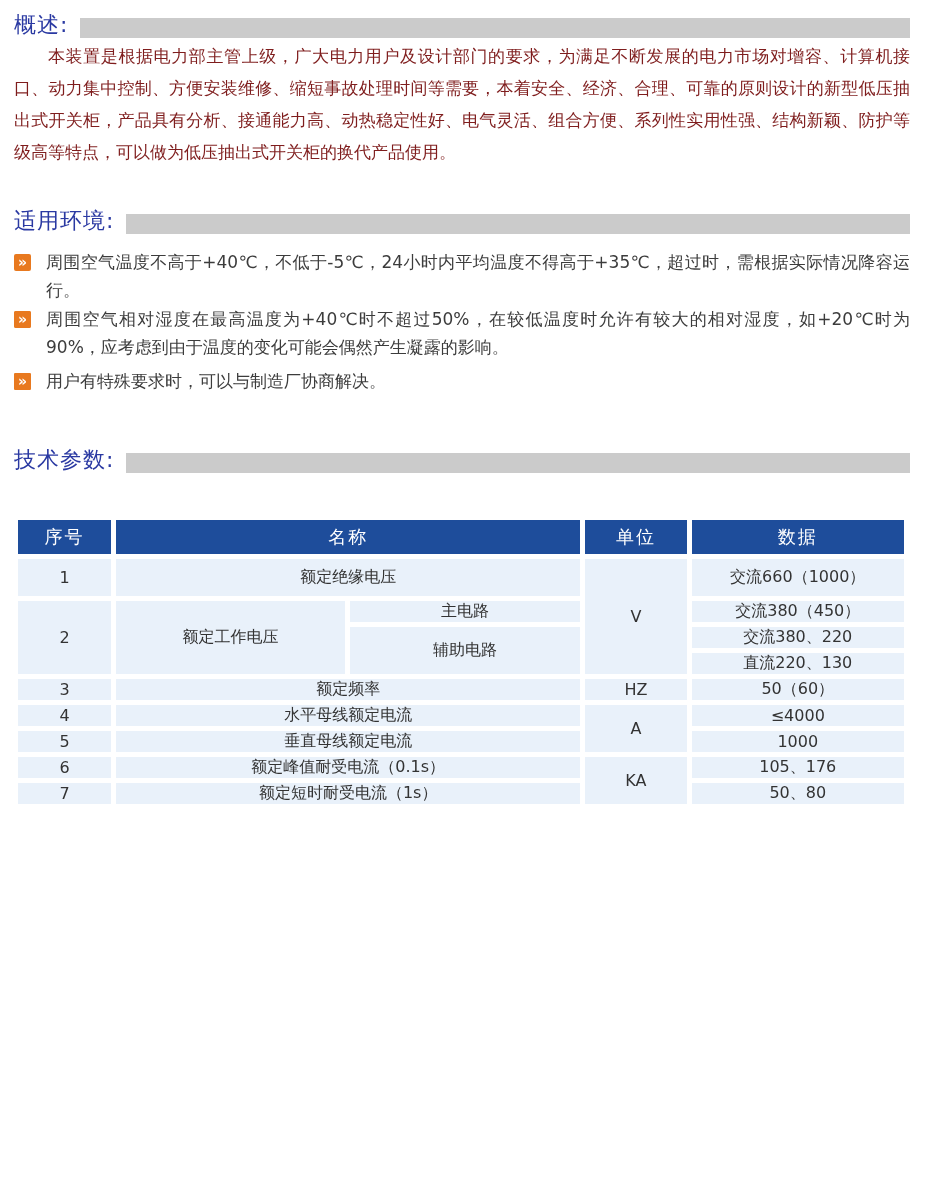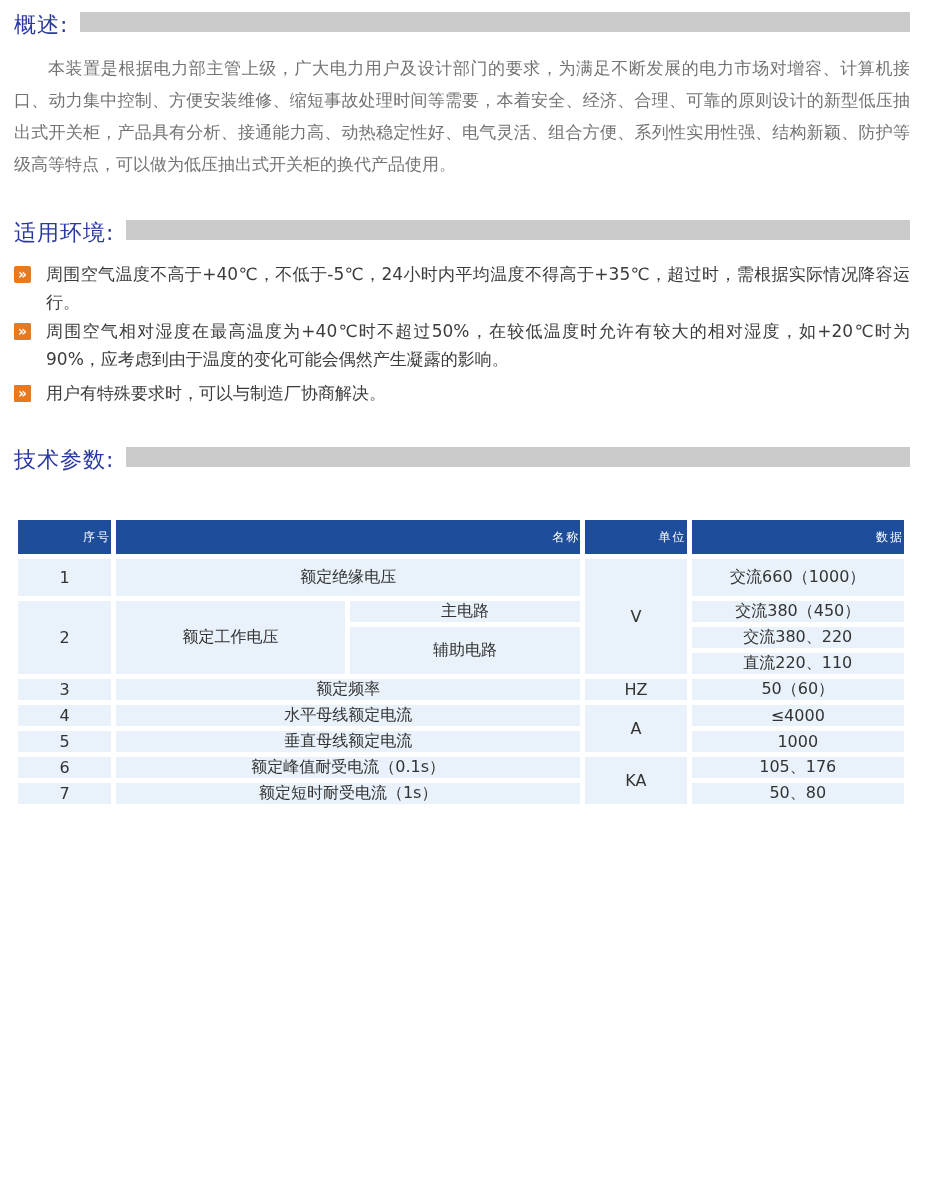--- a/index.html
+++ b/index.html
@@ -6,48 +6,48 @@
   html, body { background: #ffffff; }
   body {
     width: 933px;
     min-height: 1177px;
     font-family: "DejaVu Sans", "Liberation Sans", sans-serif;
     color: #3c3c3c;
   }
   .page { padding: 10px 23px 30px 14px; }
 
   
-  .sec-head { display: flex; align-items: flex-start; gap: 12px; }
+  .sec-head { display: flex; align-items: flex-end; gap: 12px; }
   .sec-title {
     font-size: 22px;
     line-height: 26px;
     color: #2a39a2;
     white-space: nowrap;
     letter-spacing: 1px;
   }
   .sec-bar {
     flex: 1;
     height: 20px;
     background: #cbcbcb;
   }
 
   
   .para {
-    margin-top: 14px;
+    margin-top: 2px;
     font-size: 17px;
     line-height: 32px;
     text-align: justify;
     text-indent: 2em;
-    color: #737373;
+    color: #7f1d1d;
   }
 
   .sec-overview { margin-top: 2px; }
   .sec-usage    { margin-top: 16px; }
   .sec-env      { margin-top: 40px; }
-  .sec-params   { margin-top: 40px; }
+  .sec-params   { margin-top: 52px; }
 
   
   .bullets { list-style: none; margin-top: 14px; }
   .bullet {
     position: relative;
     padding-left: 32px;
     font-size: 17px;
     line-height: 28px;
     margin-bottom: 1px;
     text-align: justify;
@@ -72,24 +72,24 @@
     margin-top: 42px;
     margin-left: -1px;
     border-collapse: separate;
     border-spacing: 5px;
     table-layout: fixed;
     width: 896px;
   }
   .params th {
     background: #1e4d9b;
     color: #ffffff;
-    font-size: 12px;
+    font-size: 18px;
     font-weight: normal;
     height: 34px;
-    text-align: right;
+    text-align: center;
     letter-spacing: 2px;
   }
   .params td {
     background: #e9f1fa;
     color: #333333;
     font-size: 16px;
     text-align: center;
     vertical-align: middle;
     height: 19px;
   }
@@ -172,21 +172,21 @@
           <td rowspan="3">2</td>
           <td rowspan="3">额定工作电压</td>
           <td>主电路</td>
           <td>交流380（450）</td>
         </tr>
         <tr>
           <td rowspan="2">辅助电路</td>
           <td>交流380、220</td>
         </tr>
         <tr>
-          <td>直流220、110</td>
+          <td>直流220、130</td>
         </tr>
         <tr>
           <td>3</td>
           <td colspan="2">额定频率</td>
           <td>HZ</td>
           <td>50（60）</td>
         </tr>
         <tr>
           <td>4</td>
           <td colspan="2">水平母线额定电流</td>

